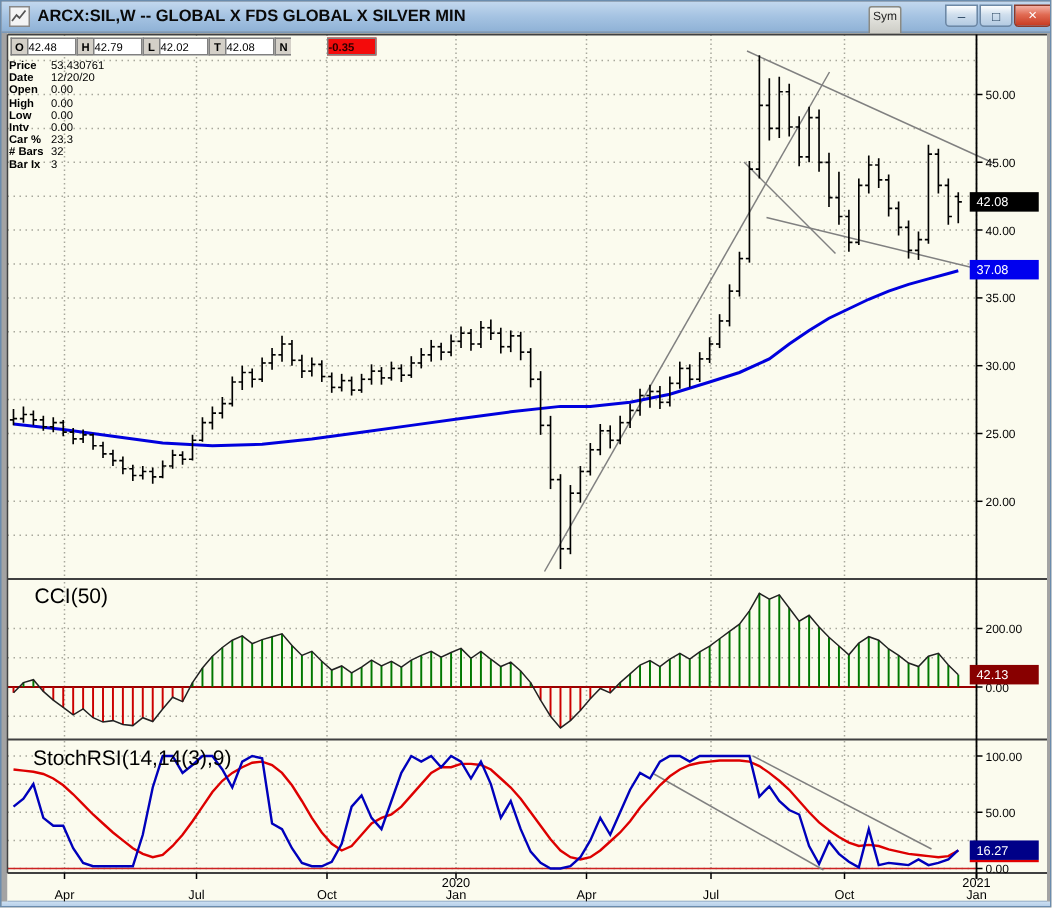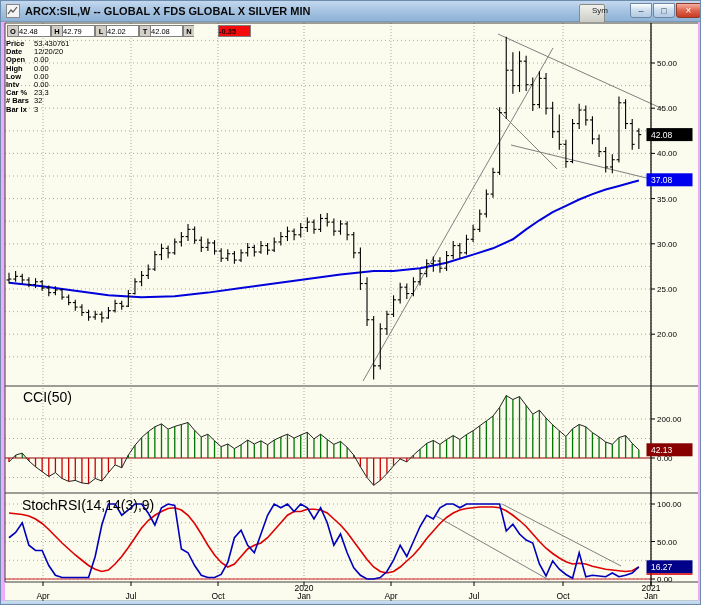--- a/index.html
+++ b/index.html
@@ -1,23 +1,23 @@
 <!DOCTYPE html>
 <html><head>
 <meta charset="utf-8">
 <style>
   html,body{margin:0;padding:0;background:#e8e8e8;}
   *{box-sizing:border-box;}
-  #window{position:relative;width:701px;height:605px;background:#f0abfc;font-family:"Liberation Sans",sans-serif;overflow:hidden;border:1px solid #6b8cad;}
+  #window{position:relative;width:701px;height:605px;background:#a3a3a3;font-family:"Liberation Sans",sans-serif;overflow:hidden;border:1px solid #6b8cad;}
   
   #titlebar{position:absolute;left:0;top:0;width:701px;height:21px;background:linear-gradient(180deg,#c3d8ee 0%,#a5c3e2 50%,#8fb2d6 100%);border-bottom:1px solid #7a98b8;}
   #app-icon{position:absolute;left:5px;top:3px;width:14px;height:14px;background:#f4f4f4;border:1px solid #888;}
   #app-icon svg{display:block;}
   #title-text{position:absolute;left:24px;top:4px;font-size:11px;font-weight:bold;color:#0a0a0a;white-space:nowrap;}
-  .tb-btn{position:absolute;top:3px;height:21px;font-size:8px;line-height:11px;text-align:center;background:linear-gradient(180deg,#f0f0ec,#c9c9c2);border:1px solid #8b8b84;border-radius:2px;color:#222;padding:0 12px;}
+  .tb-btn{position:absolute;top:3px;height:21px;font-size:8px;line-height:11px;text-align:center;background:linear-gradient(180deg,#f0f0ec,#c9c9c2);border:1px solid #8b8b84;border-radius:2px;color:#222;padding:0 2px;}
   .tb-btn.disabled{color:#9a9a94;}
   .win-btn{position:absolute;top:2px;height:15px;width:22px;border:1px solid #6d88a5;border-radius:0 0 3px 3px;background:linear-gradient(180deg,#fdfefe,#cfdeed 45%,#b4cbe2);text-align:center;font-size:9px;line-height:14px;color:#24405c;}
   #close-btn{width:25px;background:linear-gradient(180deg,#f3b0a4,#e06a52 45%,#c83b22);color:#fff;border-color:#8c3a2a;font-size:10px;}
   
   #client{position:absolute;left:4px;top:21px;width:693px;height:579px;background:#fbfbee;}
   
   #quotebar{position:absolute;left:6px;top:24px;display:flex;z-index:5;}
   .q-label{width:11px;height:12px;background:#d4d0c8;border:1px solid #808080;border-right:none;font-size:7.5px;font-weight:bold;text-align:center;line-height:11px;color:#000;}
   .q-value{width:33px;height:12px;background:#ffffff;border:1px solid #808080;font-size:7.5px;text-align:right;line-height:11px;padding-right:14px;color:#000;}
   .q-value.neg{background:#f40b0b;color:#2b0000;font-weight:bold;margin-left:24px;}

